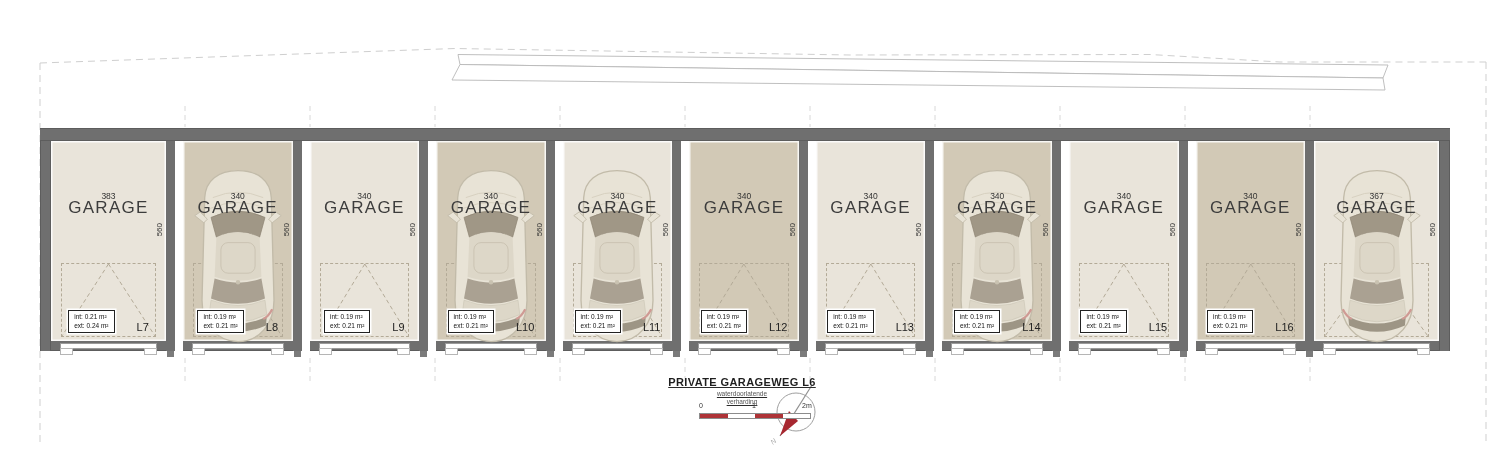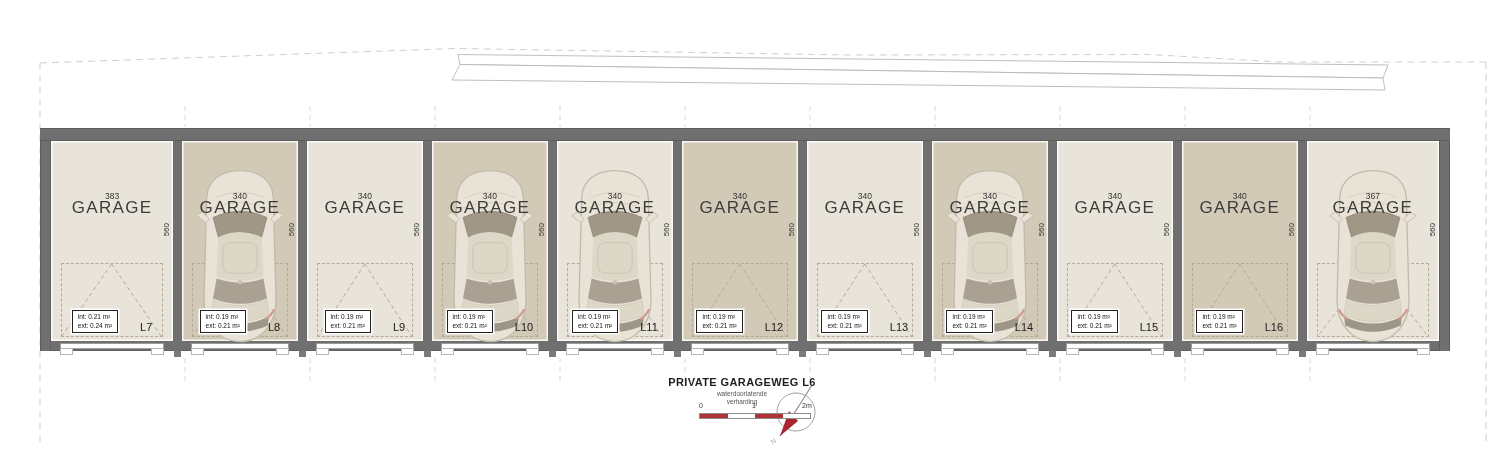--- a/index.html
+++ b/index.html
@@ -8,21 +8,21 @@
   #overlay{position:absolute;left:0;top:0;width:1500px;height:450px;z-index:1;}
 
   
   .building{position:absolute;left:40px;top:128px;width:1410px;z-index:2;}
   .wall-top{height:13px;background:#6f6f6f;border-top:1px solid #5d5d5d;border-bottom:1px solid #5d5d5d;box-sizing:border-box;}
   .brow{display:flex;height:210px;}
   .wall-side{width:12px;background:#6f6f6f;border-left:1px solid #5d5d5d;border-right:1px solid #5d5d5d;box-sizing:border-box;}
   .pwall{width:10px;background:#6f6f6f;position:relative;}
   .pwall::after{content:"";position:absolute;left:1px;right:1px;top:100%;height:6px;background:#7b7b7b;}
   .unit{display:flex;flex-direction:column;}
-  .u-first{width:128px;}.u-std{width:122px;}.u-last{width:139px;}
+  .u-first{width:128px;}.u-std{width:122px;padding-left:8px;}.u-last{width:139px;}
 
   .floor{position:relative;flex:1;box-shadow:inset 0 0 0 1.5px rgba(255,255,255,.85);}
   .floor-light{background:#e9e4da;}
   .floor-dark{background:#d2c9b6;}
 
   .dim-top{position:absolute;top:7px;left:0;right:0;text-align:center;font-size:8.5px;color:#333;z-index:3;margin-top:43px;}
   .room-label{position:absolute;top:57px;left:0;right:0;text-align:center;font-size:17px;
               letter-spacing:1.3px;color:#3c3c3c;z-index:3;}
   .dim-depth{position:absolute;right:2px;top:82px;writing-mode:vertical-rl;transform:rotate(180deg);
              font-size:8px;color:#333;z-index:3;}
@@ -40,21 +40,21 @@
   .info-box{background:#ffffff;border:1px solid #222;box-shadow:0 0 0 1.5px #fff;
             font-size:6.5px;line-height:8.5px;padding:2px 5px;white-space:nowrap;color:#111;}
   .unit-label{font-size:11px;color:#222;line-height:11px;}
 
   .door-strip{height:10px;background:#6f6f6f;position:relative;border-bottom:1px solid #5d5d5d;box-sizing:border-box;}
   .door{position:absolute;left:9px;right:9px;top:1.5px;bottom:1.5px;background:#fff;border:0.5px solid #9a9a9a;}
   .sill{position:absolute;top:100%;width:11px;height:5px;background:#fff;border:0.8px solid #b5b5b5;}
   .sill-l{left:-1px;}.sill-r{right:-1px;}
 
   
-  .road-block{position:absolute;left:642px;top:376px;width:200px;text-align:center;z-index:3;}
+  .road-block{position:absolute;left:642px;top:376px;width:200px;text-align:center;z-index:3;text-decoration:underline;}
   .road-title{font-size:11px;font-weight:bold;letter-spacing:.4px;color:#1e1e1e;}
   .road-sub{font-size:6.5px;line-height:8px;color:#555;margin-top:2px;}
 
   .scalebar{position:absolute;left:699px;top:402px;width:114px;z-index:3;}
   .scalebar .labels{position:relative;height:9px;font-size:7px;color:#333;}
   .scalebar .l0{position:absolute;left:0;}
   .scalebar .l1{position:absolute;left:53px;}
   .scalebar .l2{position:absolute;left:103px;}
   .scalebar .bar{margin-top:2px;display:flex;height:3.5px;width:110px;border:0.5px solid #8c8c8c;box-sizing:content-box;}
   .scalebar .seg{flex:1;}

